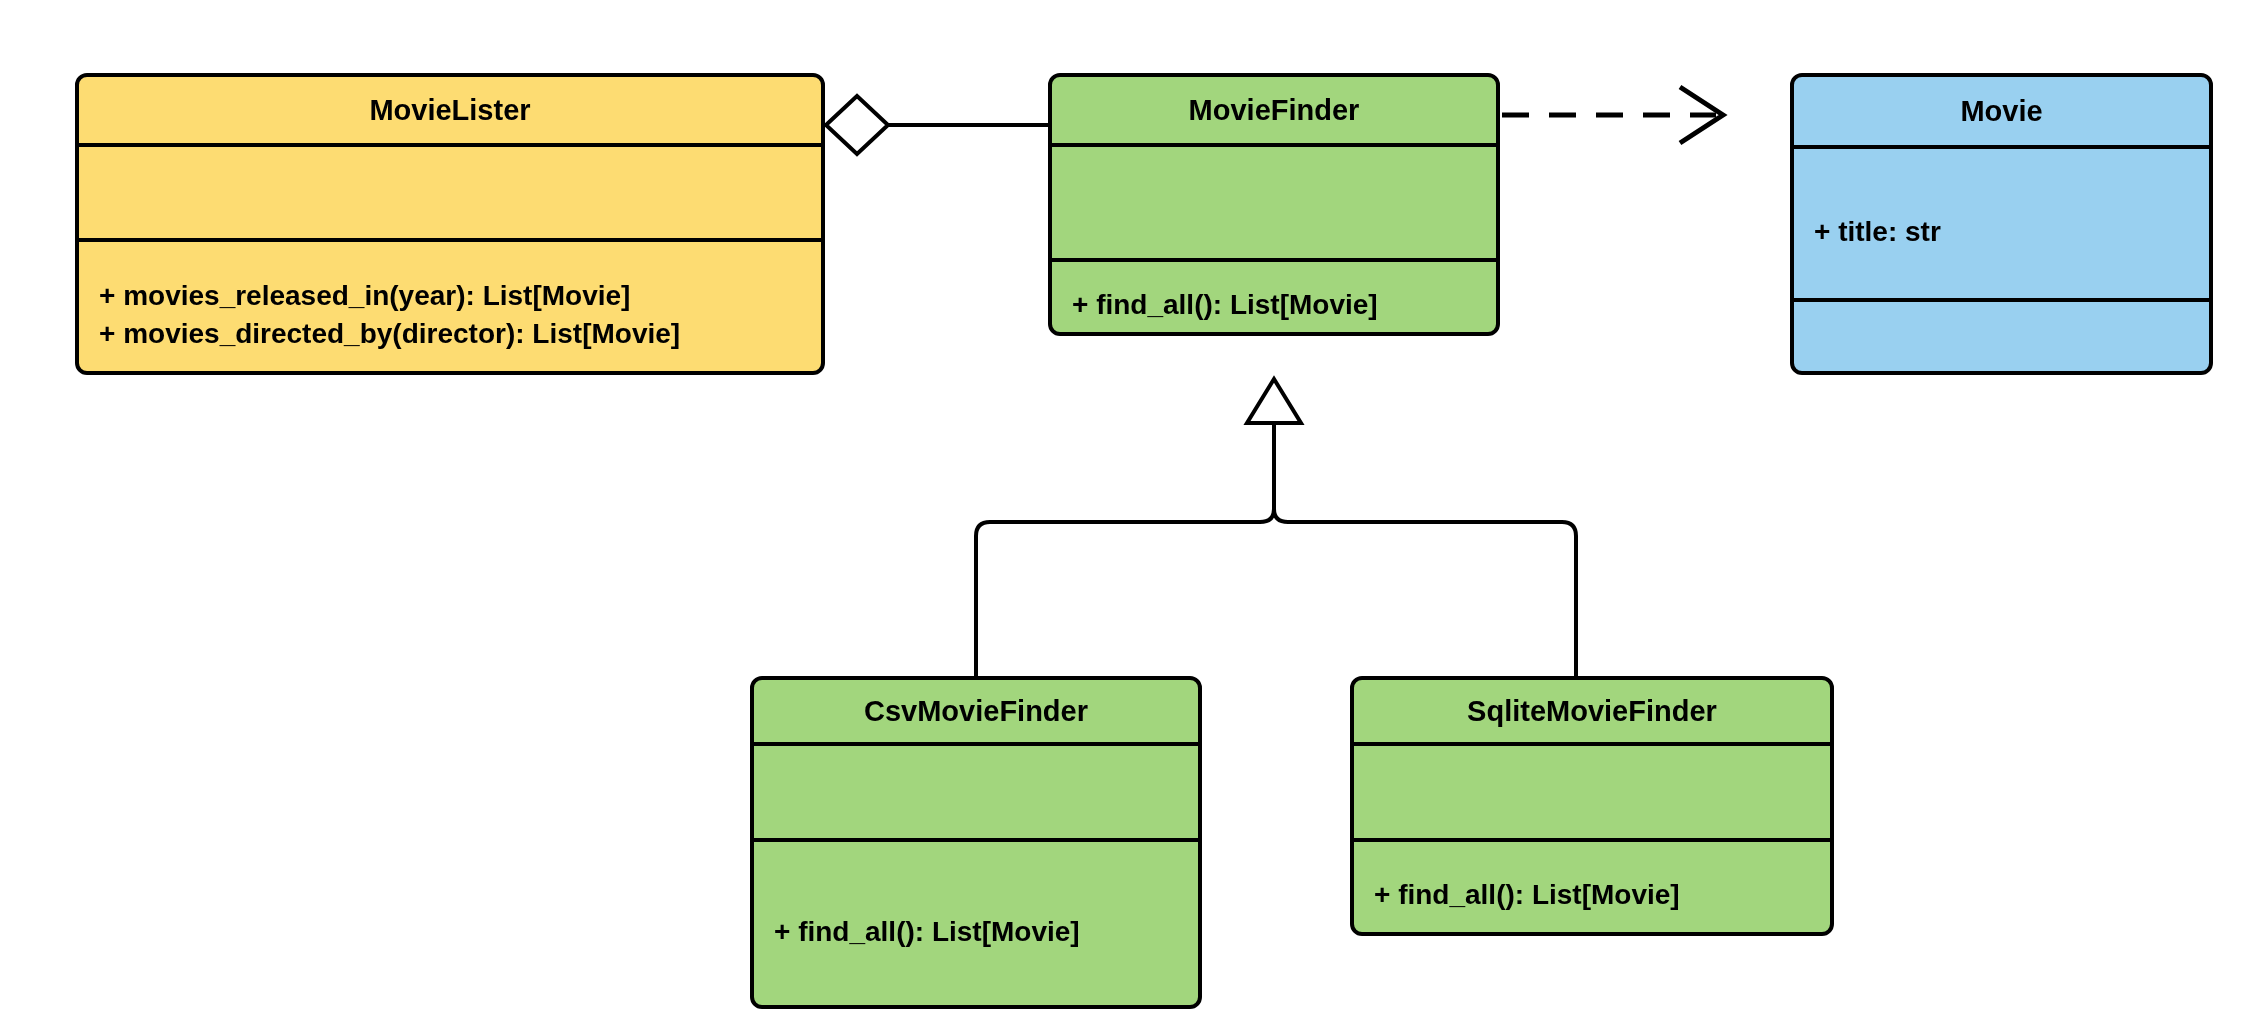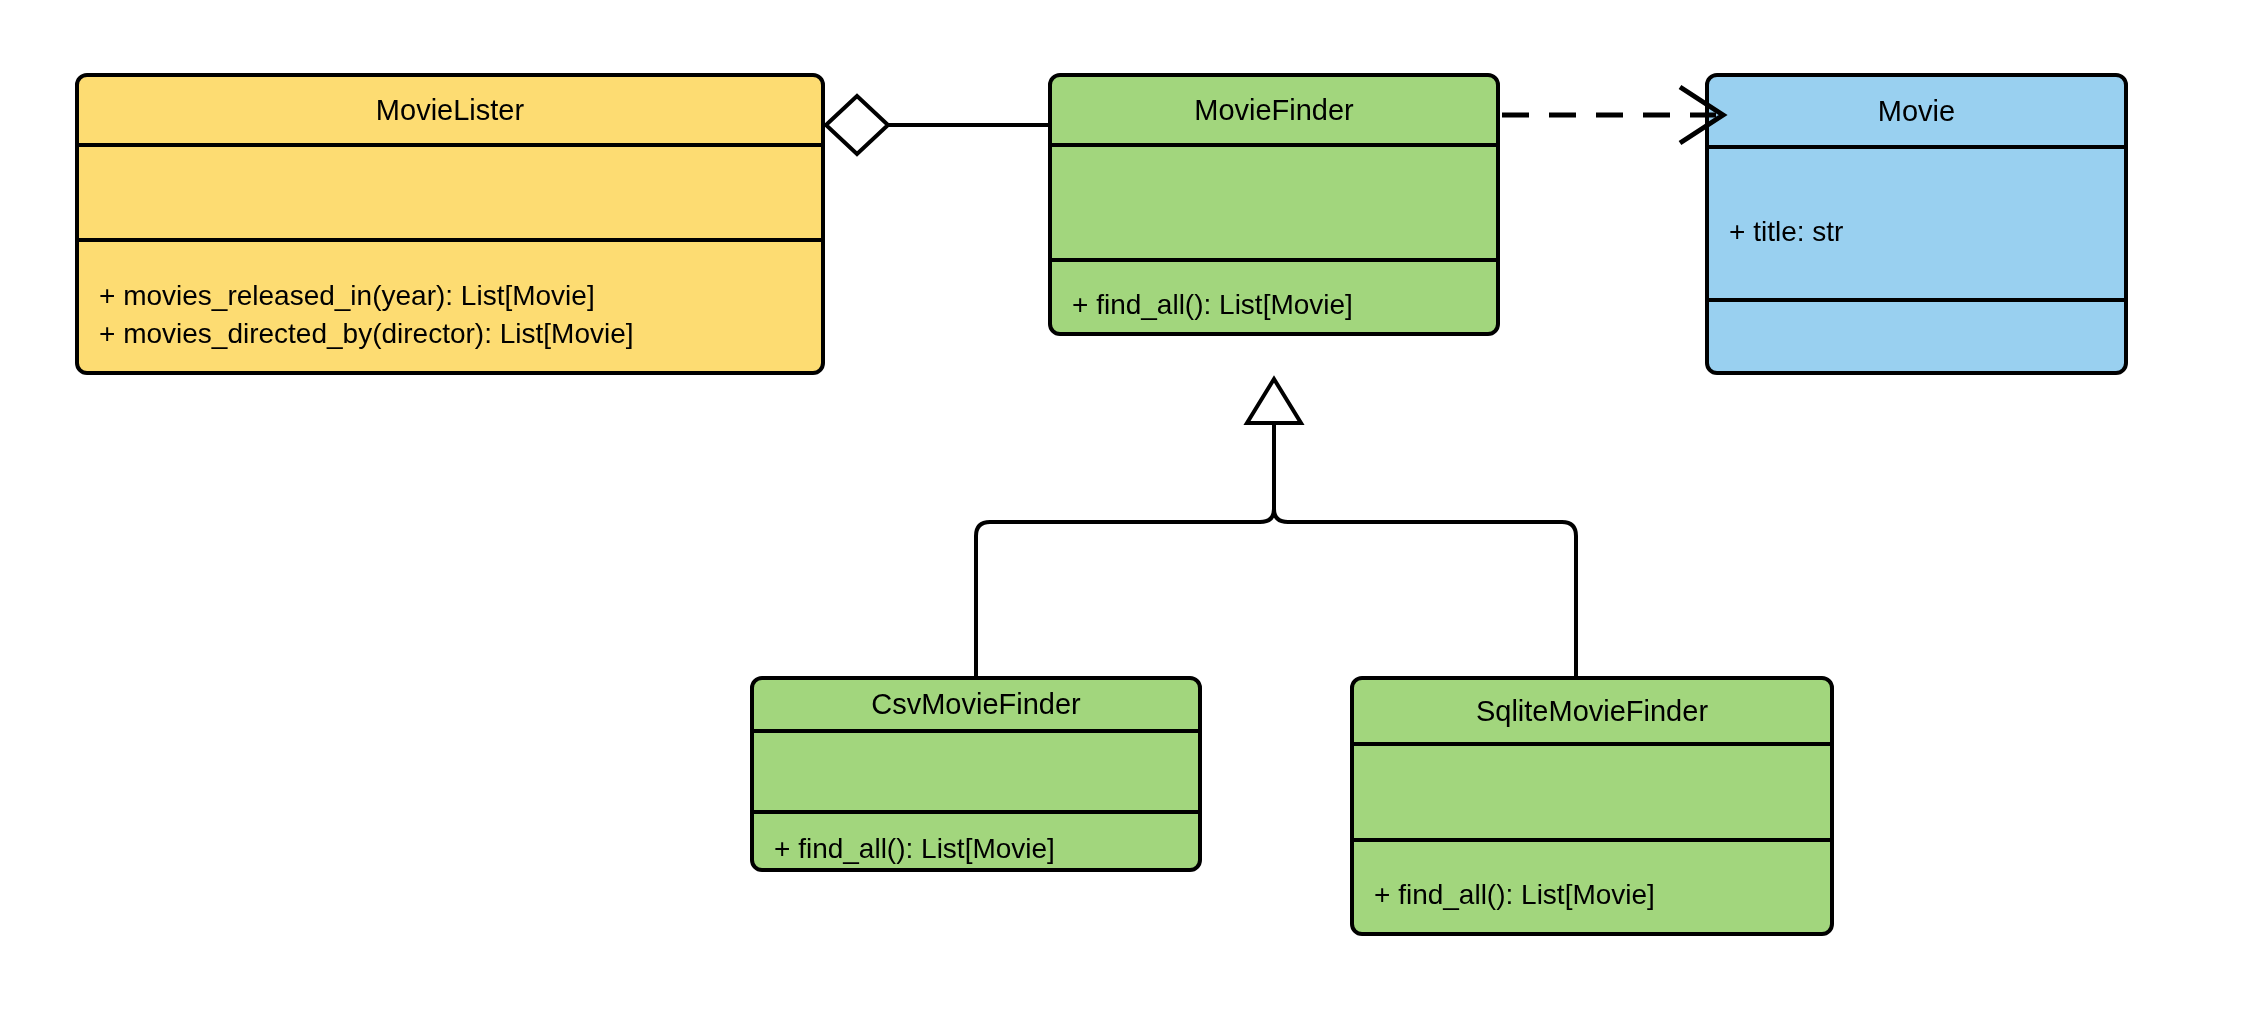--- a/index.html
+++ b/index.html
@@ -8,20 +8,21 @@
     background: #ffffff;
   }
   .canvas {
     position: relative;
     width: 2250px;
     height: 1011px;
     background: #ffffff;
     font-family: "Liberation Sans", "DejaVu Sans", sans-serif;
     color: #000000;
     overflow: hidden;
+    font-weight: bold;
   }
 
   
   .uml-class {
     position: absolute;
     box-sizing: border-box;
     border: 4px solid #000000;
     border-radius: 12px;
     display: flex;
     flex-direction: column;
@@ -51,25 +52,25 @@
 
   
   #movie-lister   { left:   75px; top:  73px; width: 750px; height: 302px; }
   #movie-lister   .uml-title { height: 66px; }
   #movie-lister   .uml-attrs { height: 95px; }
 
   #movie-finder   { left: 1048px; top:  73px; width: 452px; height: 263px; }
   #movie-finder   .uml-title { height: 66px; }
   #movie-finder   .uml-attrs { height: 115px; }
 
-  #movie          { left: 1705px; top:  73px; width: 423px; height: 302px; }
+  #movie          { left: 1790px; top:  73px; width: 423px; height: 302px; }
   #movie          .uml-title { height: 68px; }
   #movie          .uml-attrs { height: 153px; }
 
-  #csv-movie-finder    { left:  750px; top: 676px; width: 452px; height: 196px; }
+  #csv-movie-finder    { left:  750px; top: 676px; width: 452px; height: 333px; }
   #csv-movie-finder    .uml-title { height: 62px; }
   #csv-movie-finder    .uml-attrs { height: 96px; }
 
   #sqlite-movie-finder { left: 1350px; top: 676px; width: 484px; height: 260px; }
   #sqlite-movie-finder .uml-title { height: 62px; }
   #sqlite-movie-finder .uml-attrs { height: 96px; }
 
   
   .connector-layer {
     position: absolute;

